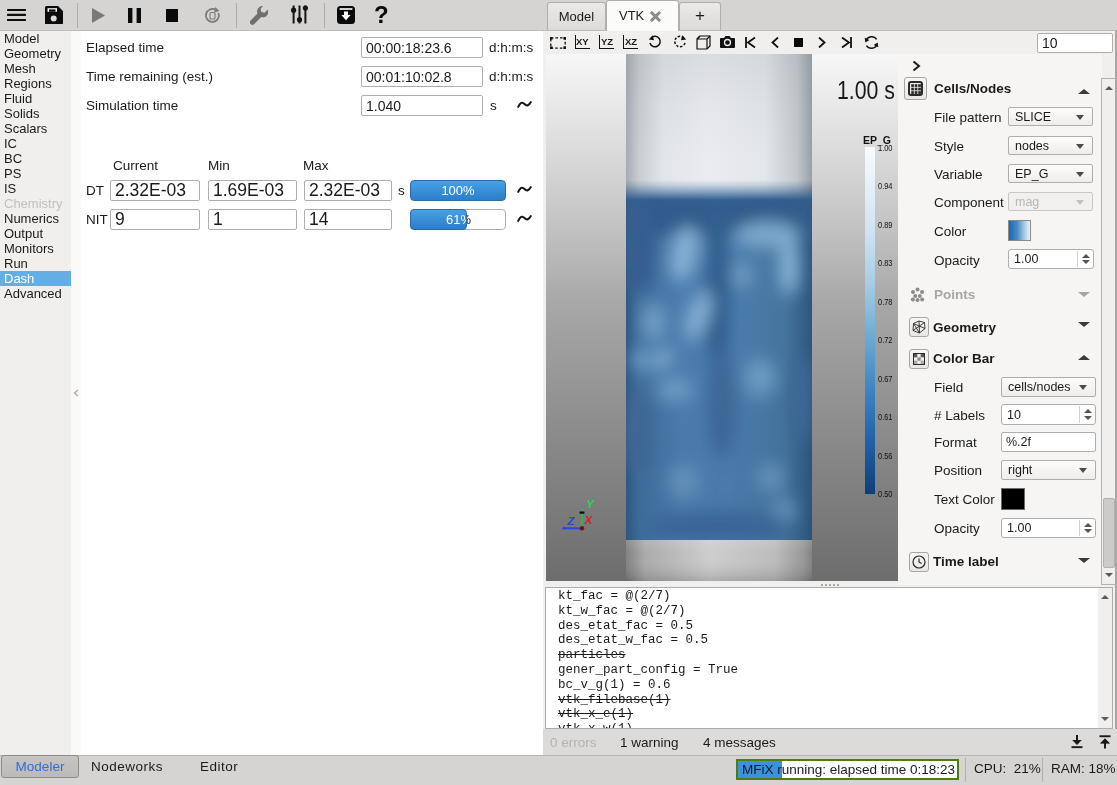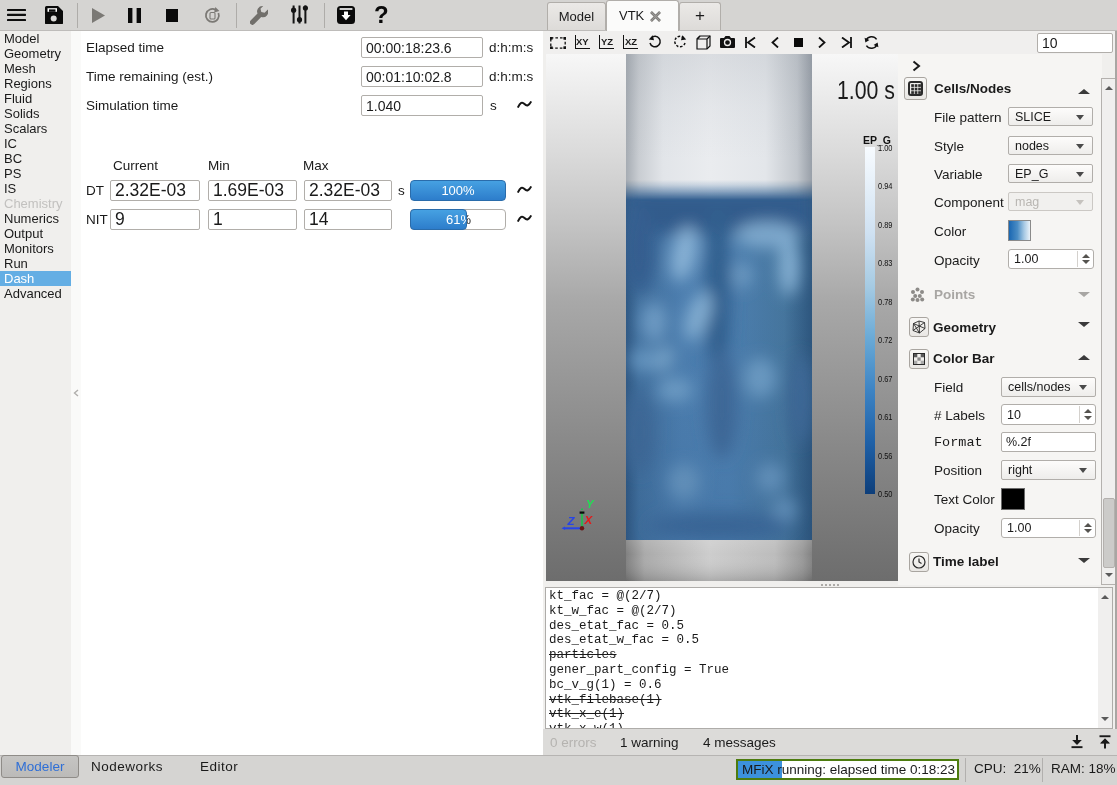--- a/index.html
+++ b/index.html
@@ -36,21 +36,21 @@
 .dd { position:absolute; background:linear-gradient(#fdfcfb,#eeedeb); border:1px solid #b1aeaa; border-radius:2px; font-size:12.5px; padding-left:6px; display:flex; align-items:center; }
 .dd:after { content:""; position:absolute; right:8px; top:50%; margin-top:-2px; border-left:4.5px solid transparent; border-right:4.5px solid transparent; border-top:5px solid #4a4a4a; }
 .dd.dis { color:#b9b6b2; background:#f1f0ee; border-color:#cbc8c4; }
 .dd.dis:after { border-top-color:#c5c2be; }
 .spin { position:absolute; background:#fff; border:1px solid #b1aeaa; border-radius:3px; font-size:12.5px; padding-left:5px; display:flex; align-items:center; }
 .spin:before { content:""; position:absolute; right:15px; top:1px; bottom:1px; width:1px; background:#d4d1cd; }
 .spin .up { position:absolute; right:3.5px; top:4px; width:0; height:0; border-left:4px solid transparent; border-right:4px solid transparent; border-bottom:4.5px solid #55534f; }
 .spin .dn { position:absolute; right:3.5px; bottom:4px; width:0; height:0; border-left:4px solid transparent; border-right:4px solid transparent; border-top:4.5px solid #55534f; }
 
 
-#term { left:545px; top:587px; width:568px; height:142px; background:#fff; border:1px solid #aeaca9; font-family:"Liberation Mono", monospace; font-size:12.5px; line-height:14.8px; padding:1px 0 0 3px; overflow:hidden; }
+#term { left:545px; top:587px; width:568px; height:142px; background:#fff; border:1px solid #aeaca9; font-family:"Liberation Mono", monospace; font-size:12.5px; line-height:14.8px; padding:1px 0 0 12px; overflow:hidden; }
 #term .st { text-decoration:line-through; }
 #statusrow { left:543px; top:729px; width:574px; height:26px; background:#dcdbd9; }
 
 
 #botbar { left:0; top:755px; width:1117px; height:30px; background:#d5d4d2; border-top:1px solid #b6b4b2; }
 .scrollbar { position:absolute; background:#f0efee; border:1px solid #b4b1ae; }
 .sb-arr-up { position:absolute; left:50%; margin-left:-4px; width:0; height:0; border-left:4px solid transparent; border-right:4px solid transparent; border-bottom:4.5px solid #5a5a5a; }
 .sb-arr-dn { position:absolute; left:50%; margin-left:-4px; width:0; height:0; border-left:4px solid transparent; border-right:4px solid transparent; border-top:4.5px solid #5a5a5a; }
 </style>
 </head>
@@ -443,21 +443,21 @@
     <rect x="4.4" y="4.4" width="3.3" height="3.3" fill="#8a8a8a"></rect>
     <rect x="1" y="7.7" width="3.3" height="3.3" fill="#aaa"></rect>
     <rect x="7.7" y="7.7" width="3.3" height="3.3" fill="#aaa"></rect>
   </svg>
 <div class="hdr" style="left:933px; top:351px;">Color Bar</div>
 <div class="tri-up" style="left:1078px; top:355px;"></div>
 <div class="lbl" style="left:934px; top:380px;">Field</div>
 <div class="dd" style="left:1001px; top:377px; width:95px; height:20px;">cells/nodes</div>
 <div class="lbl" style="left:934px; top:408px;"># Labels</div>
 <div class="spin" style="left:1001px; top:404px; width:95px; height:21px;">10<span class="up"></span><span class="dn"></span></div>
-<div class="lbl" style="left:934px; top:435px;font-family:Liberation Mono, monospace;">Format</div>
+<div class="lbl" style="left:934px; top:435px;">Format</div>
 <div class="inp" style="left:1001px; top:432px; width:95px; height:20px; font-size:12.5px;">%.2f</div>
 <div class="lbl" style="left:934px; top:463px;">Position</div>
 <div class="dd" style="left:1001px; top:460px; width:95px; height:20px;">right</div>
 <div class="lbl" style="left:934px; top:492px;">Text Color</div>
 <div class="abs" style="left:1001px; top:488px; width:24px; height:22px; border:1px solid #6a6a6a; background:#000;"></div>
 <div class="lbl" style="left:934px; top:521px;">Opacity</div>
 <div class="spin" style="left:1001px; top:518px; width:95px; height:20px;">1.00<span class="up"></span><span class="dn"></span></div>
 <div class="hbtn" style="left:909px; top:552px;"></div>
 <svg class="abs" style="left:912px; top:555px;" width="14" height="14" viewBox="0 0 14 14">
     <circle cx="7" cy="7" r="6" fill="none" stroke="#2a2a2a" stroke-width="1.2"></circle>

